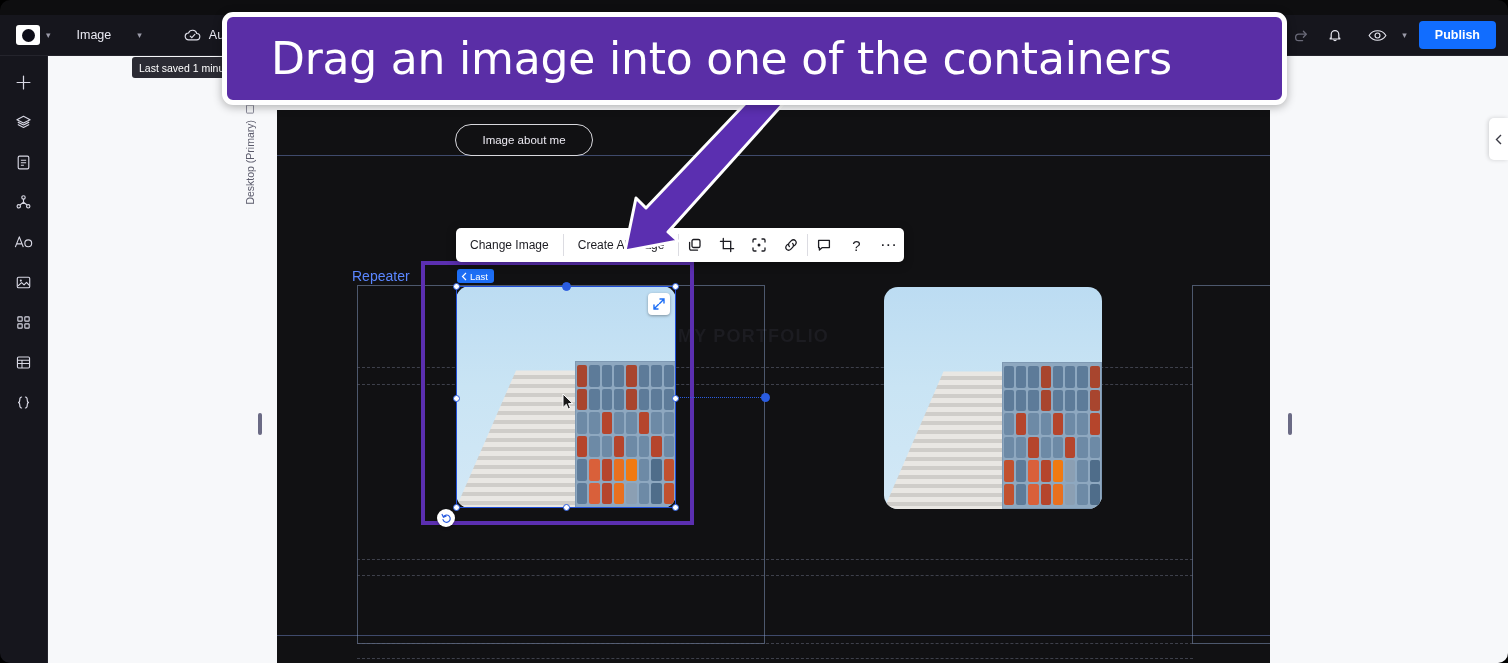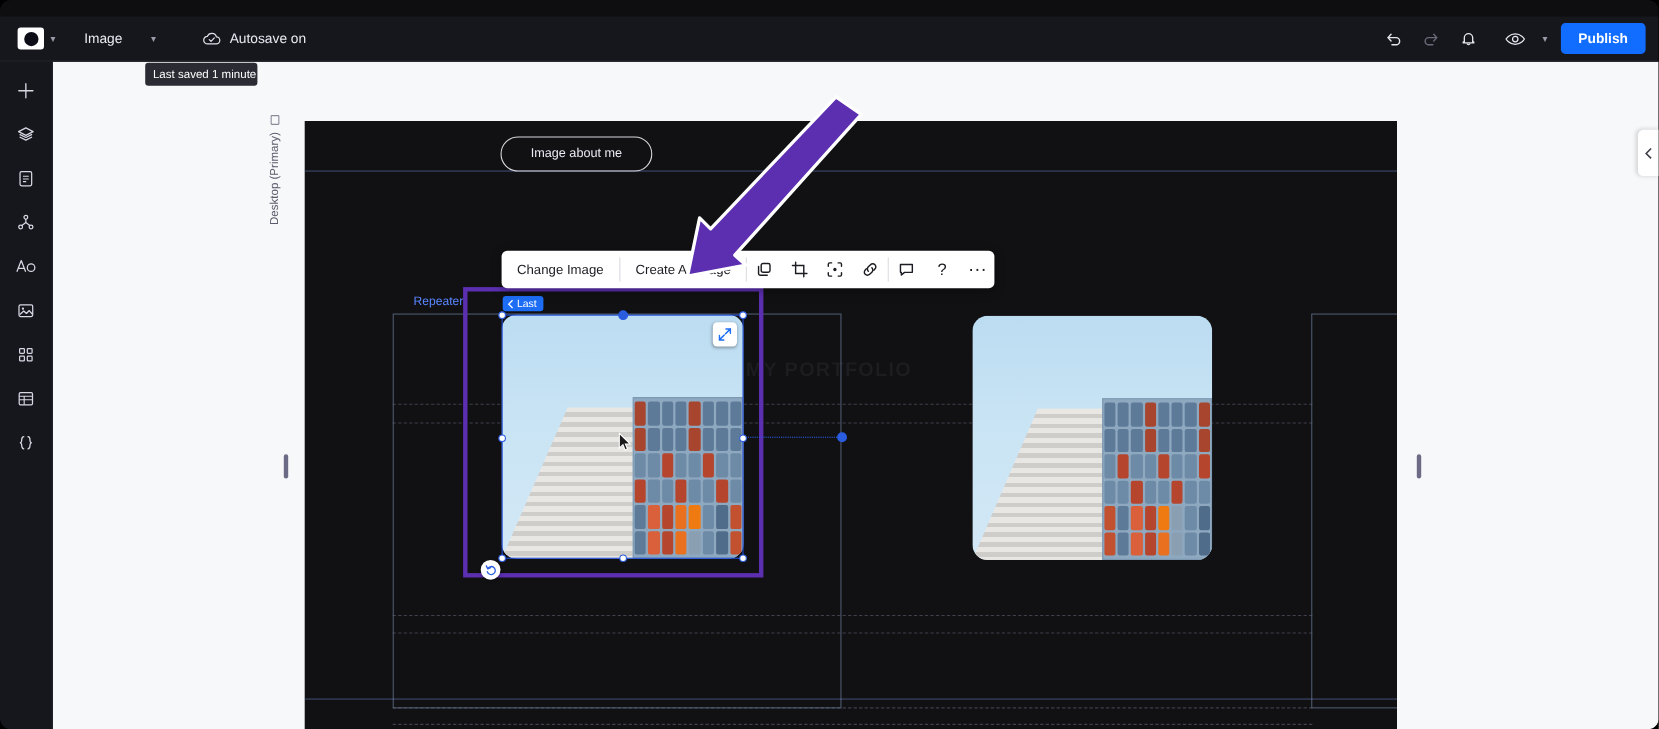--- a/index.html
+++ b/index.html
@@ -73,21 +73,21 @@
   }
 
   .ghost-head {
     position:absolute; left:401px; top:216px;
     color:#1c1c21; font-size:18px; font-weight:bold; letter-spacing:1.2px;
     white-space:nowrap;
   }
 
   
   .repeater-label {
-    position:absolute; left:352px; top:268px; color:#5a86ff; font-size:11px; z-index:8;margin-left:24px;
+    position:absolute; left:352px; top:268px; color:#5a86ff; font-size:14px; z-index:8;
   }
 
   
   .photo { position:absolute; inset:0; background:linear-gradient(#bcdcf2 0%, #c9e4f4 45%, #d3e8f6 100%); overflow:hidden; }
   .photo .bldg-left {
     position:absolute; bottom:0; width:62%; height:62%;
     background:repeating-linear-gradient(
       to bottom, #e9e7e3 0px, #e9e7e3 5px, #cfcdc9 5px, #cfcdc9 9px);
     transform-origin:bottom right;
     clip-path:polygon(44% 0, 100% 0, 100% 100%, 0 100%);
@@ -518,15 +518,18 @@
   </div>
 
   <div class="tooltip">
     <span>Last saved 1 minute ago</span>
   </div>
 
   <svg class="arrow-svg" width="170" height="175" viewBox="0 0 170 175">
     <path d="M140 2 L163 18 L48 146 L58 155 L5 165 L16 112 L26 122 Z" fill="#5b2fb0" stroke="#ffffff" stroke-width="3" stroke-linejoin="round"></path>
   </svg>
 
+  <div class="banner">
+    <div class="banner-text">Drag an image into one of the containers</div>
+  </div>
 
   <div class="frame-mask"></div>
 </div>
 
 </body></html>

